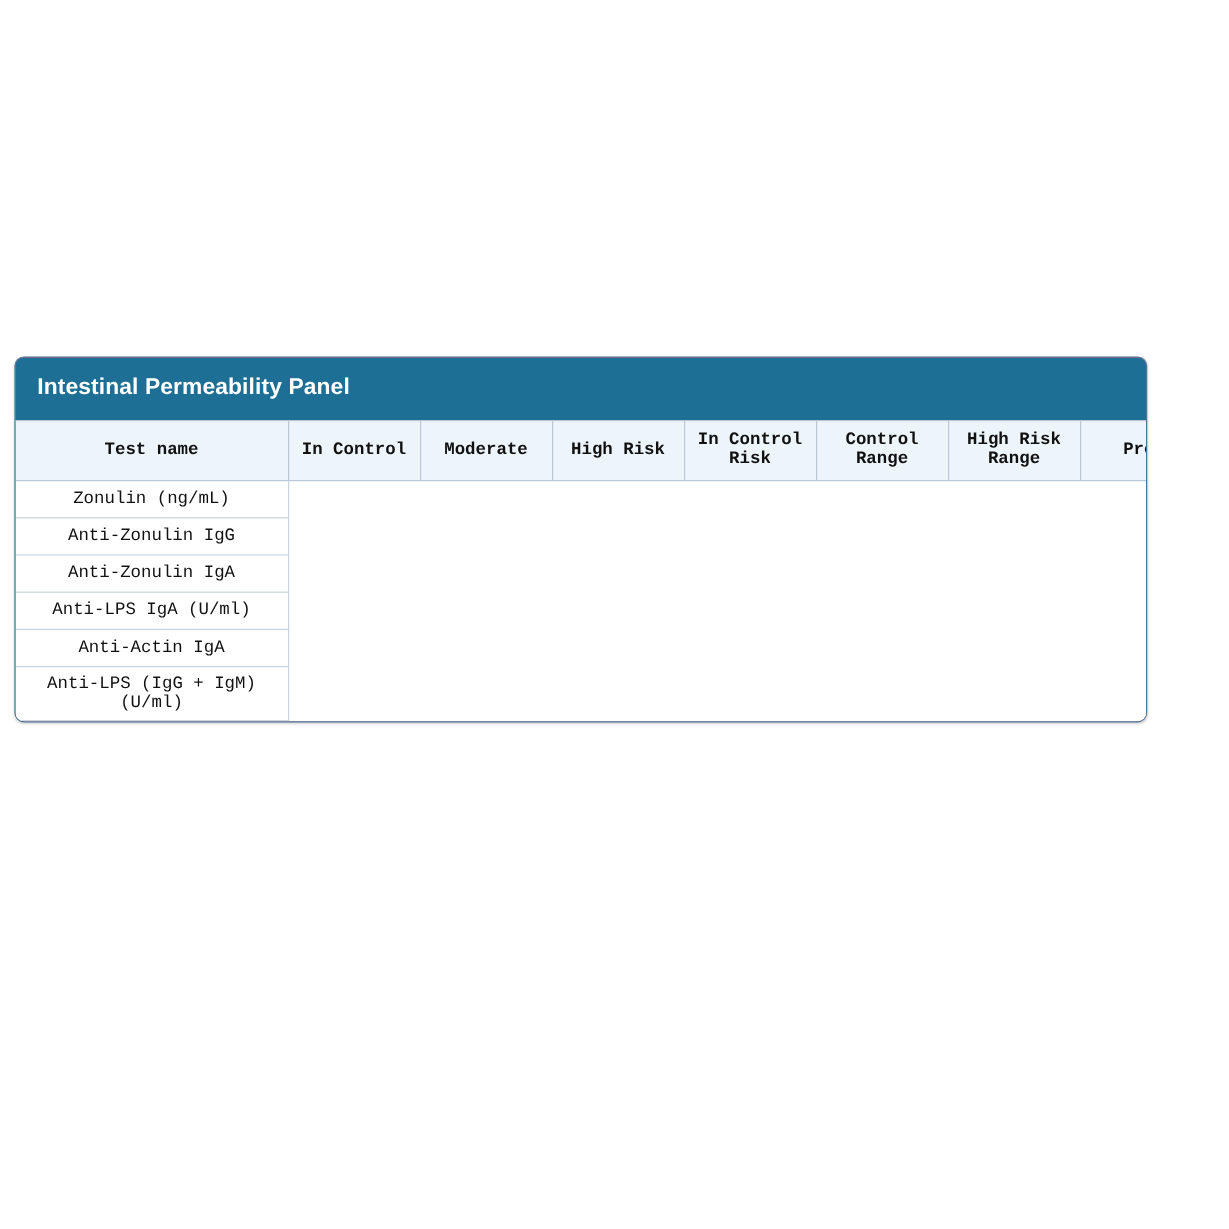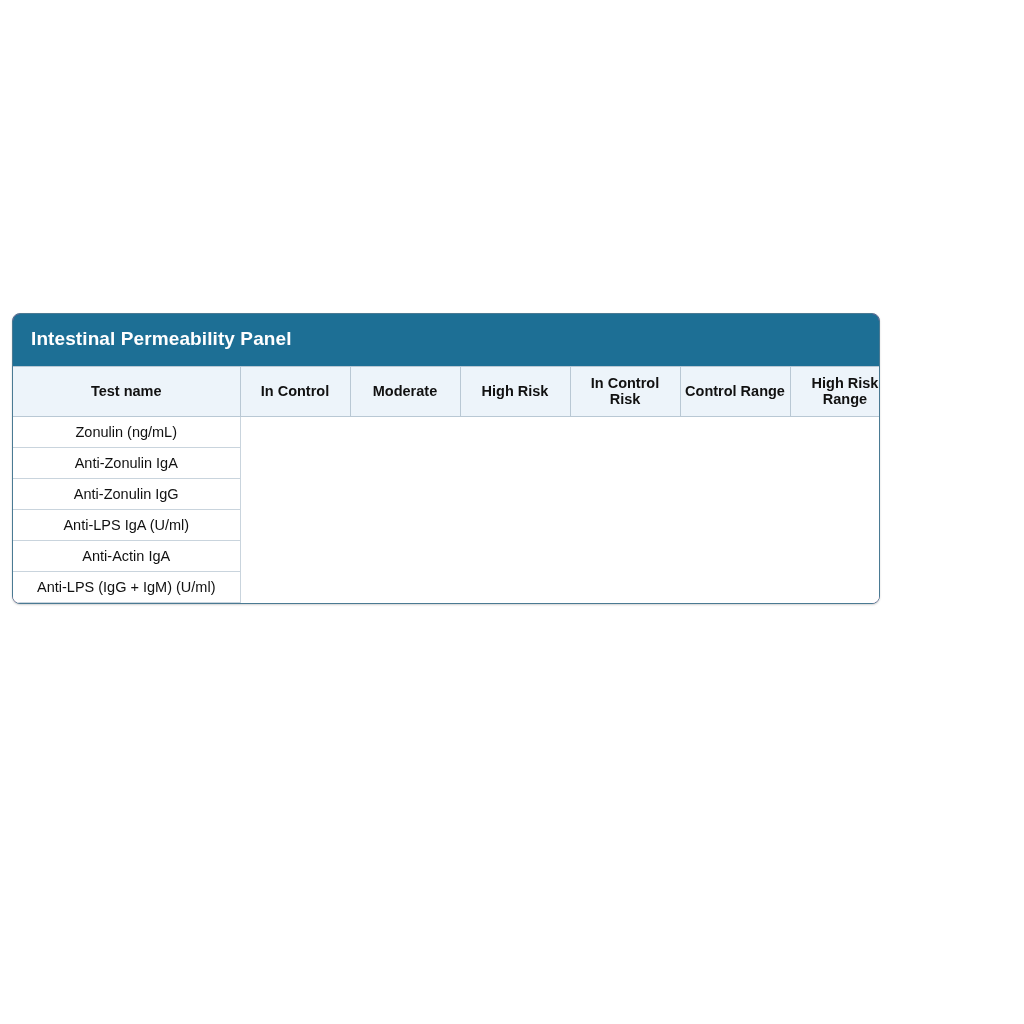--- a/index.html
+++ b/index.html
@@ -13,22 +13,22 @@
 
   .page {
     position: relative;
     width: 1024px;
     height: 1024px;
   }
 
   .panel {
     position: absolute;
     left: 12px;
-    top: 313px;
-    width: 868px;
+    top: 297px;
+    width: 944px;
     border: 1px solid #4a7a93;
     border-radius: 8px;
     background: #ec4899;
     box-shadow: 0 1px 2px rgba(0,0,0,0.18);
     overflow: hidden;
     box-sizing: border-box;
   }
 
   .panel-header {
     background: #1d6f95;
@@ -44,20 +44,21 @@
     max-width: 270px;
     color: #ffffff;
     letter-spacing: 0.1px;
   }
 
   table.results {
     width: 100%;
     border-collapse: collapse;
     table-layout: fixed;
     background: #ffffff;
+    font-family: Liberation Mono, monospace;
   }
 
   table.results th {
     background: #edf4fa;
     font-size: 14.5px;
     font-weight: bold;
     color: #111111;
     text-align: center;
     padding: 8px 4px;
     border-right: 1px solid #b9c8d4;
@@ -137,25 +138,25 @@
           <th>High Risk Range</th>
           <th>Previous</th>
         </tr>
       </thead>
       <tbody>
         <tr>
           <td class="test-name">Zonulin (ng/mL)</td>
           <td class="value-cell" colspan="7"></td>
         </tr>
         <tr>
-          <td class="test-name">Anti-Zonulin IgA</td>
+          <td class="test-name">Anti-Zonulin IgG</td>
           <td class="value-cell" colspan="7"></td>
         </tr>
         <tr>
-          <td class="test-name">Anti-Zonulin IgG</td>
+          <td class="test-name">Anti-Zonulin IgA</td>
           <td class="value-cell" colspan="7"></td>
         </tr>
         <tr>
           <td class="test-name">Anti-LPS IgA (U/ml)</td>
           <td class="value-cell" colspan="7"></td>
         </tr>
         <tr>
           <td class="test-name">Anti-Actin IgA</td>
           <td class="value-cell" colspan="7"></td>
         </tr>

